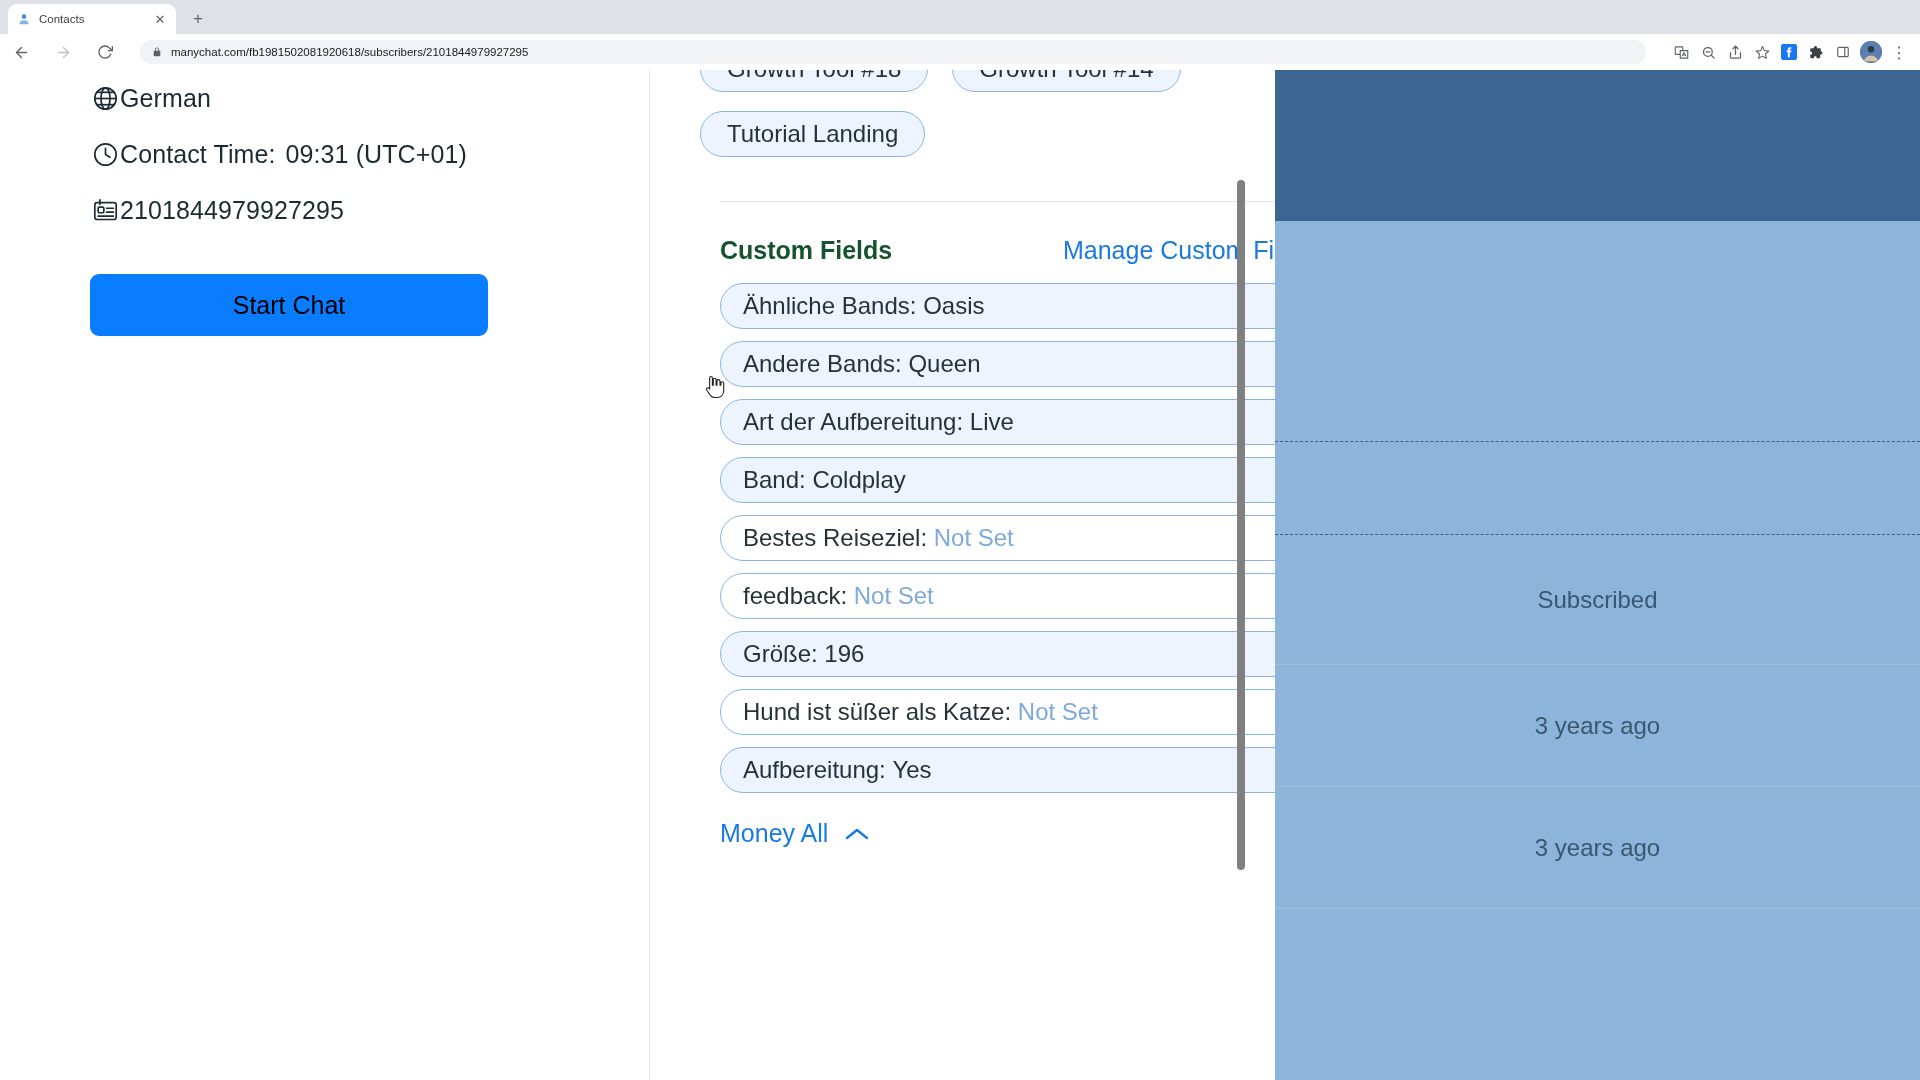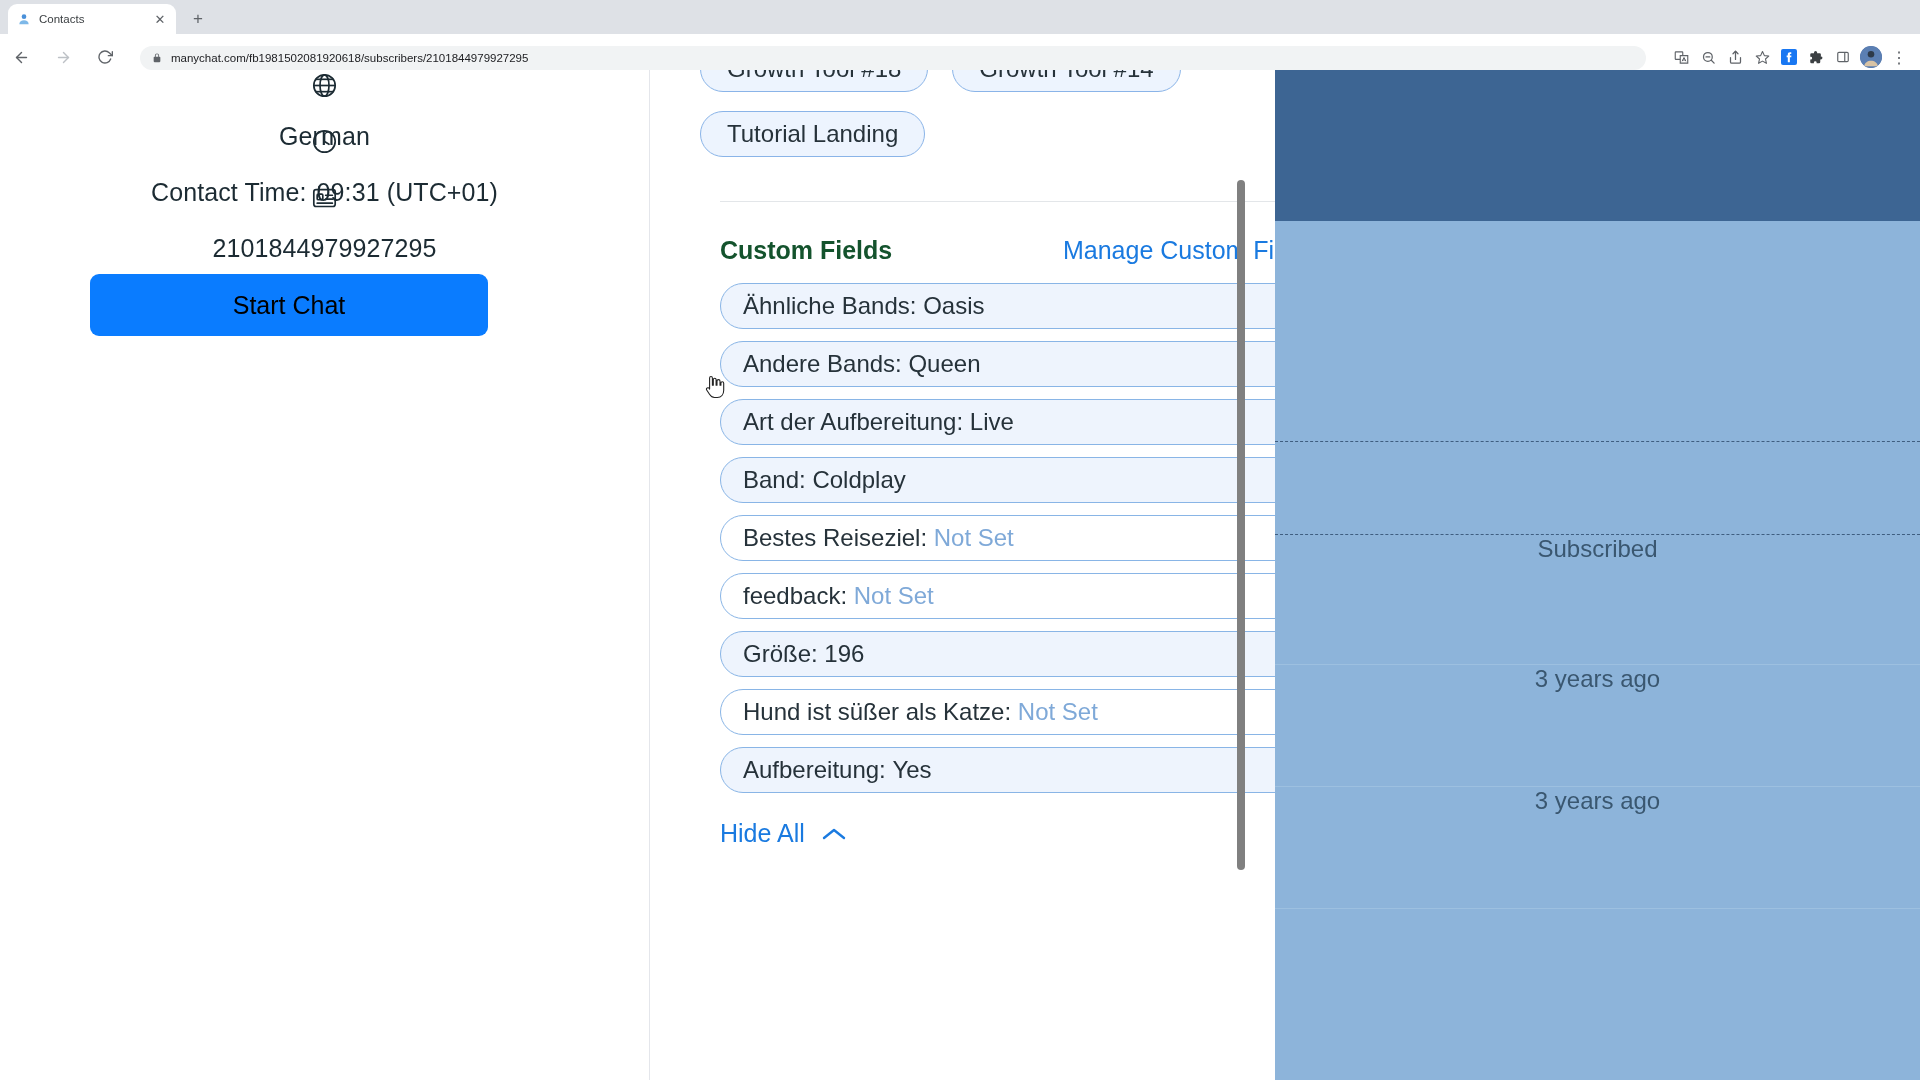--- a/index.html
+++ b/index.html
@@ -38,21 +38,21 @@
     color: #5f6368; font-size: 13px; line-height: 1;
   }
   .newtab {
     width: 28px; height: 28px; margin-left: 8px; margin-bottom: 1px;
     display: flex; align-items: center; justify-content: center;
     color: #5f6368; font-size: 17px; border-radius: 50%;
   }
 
   .toolbar {
     height: 36px; background: #ffffff;
-    display: flex; align-items: flex-end; gap: 16px;
+    display: flex; align-items: center; gap: 16px;
     padding: 0 8px;
   }
   .tb-btn {
     width: 26px; height: 26px; flex: 0 0 26px;
     display: flex; align-items: center; justify-content: center;
     color: #5f6368; border-radius: 50%;
   }
   .tb-btn.disabled { color: #bdc1c6; }
   .omnibox {
     flex: 1; height: 24px; background: #f1f3f4;
@@ -110,23 +110,22 @@
     background: #ffffff; overflow: hidden;
   }
 
   .left-panel {
     position: absolute; left: 0; top: 0;
     width: 650px; height: 1010px;
     border-right: 1px solid #e4e6eb;
     padding: 0 90px;
   }
   .info-row {
-    display: flex; align-items: center; gap: 22px;
+    display: flex; align-items: center; 
     height: 56px;
-    flex-direction: column;
   }
   .info-icon {
     width: 30px; height: 30px; flex: 0 0 30px;
     display: flex; align-items: center; justify-content: center;
     color: #1c2b33;
   }
   .info-text { font-size: 25px; color: #1c2b33; letter-spacing: .1px; }
   .info-text .lbl { margin-right: 10px; }
 
   .start-chat {
@@ -199,21 +198,21 @@
 
   .right-panel {
     position: absolute; left: 1275px; top: 0;
     width: 645px; height: 1010px; overflow: hidden;
   }
   .rp-band-dark { height: 151px; background: #3d6593; }
   .rp-band { background: #8db4da; position: relative; }
   .rp-dash { border-top: 1px dashed #3f5e80; }
   .rp-line { border-top: 1px solid #9dc0e0; }
   .rp-row {
-    display: flex; align-items: flex-start; justify-content: center;
+    display: flex; align-items: center; justify-content: center;
     color: #3a5770; font-size: 24px;
   }
 
   
   .cursor-hand {
     position: absolute; left: 705px; top: 305px;
     width: 20px; height: 24px; z-index: 50; pointer-events: none;
   }
 </style>
 </head>
@@ -522,21 +521,21 @@
         </div>
         <div class="cf-item">
           <span>Hund ist süßer als Katze:</span>&nbsp;<span class="cf-val-unset">Not Set</span>
         </div>
         <div class="cf-item tinted">
           <span>Aufbereitung:</span>&nbsp;<span>Yes</span>
         </div>
       </div>
 
       <div class="hide-all">
-        <span>Hide All</span>
+        <span>Money All</span>
         <span class="chev-up">
           <svg width="26" height="16" viewBox="0 0 26 16" fill="none" stroke="#1a7ae0" stroke-width="2.4" stroke-linecap="round" stroke-linejoin="round">
               <polyline points="3 12 13 4 23 12"></polyline>
             </svg>
         </span>
       </div>
     </div>
 
     <div class="scrollbar-track">
       <div class="scrollbar-thumb"></div>

